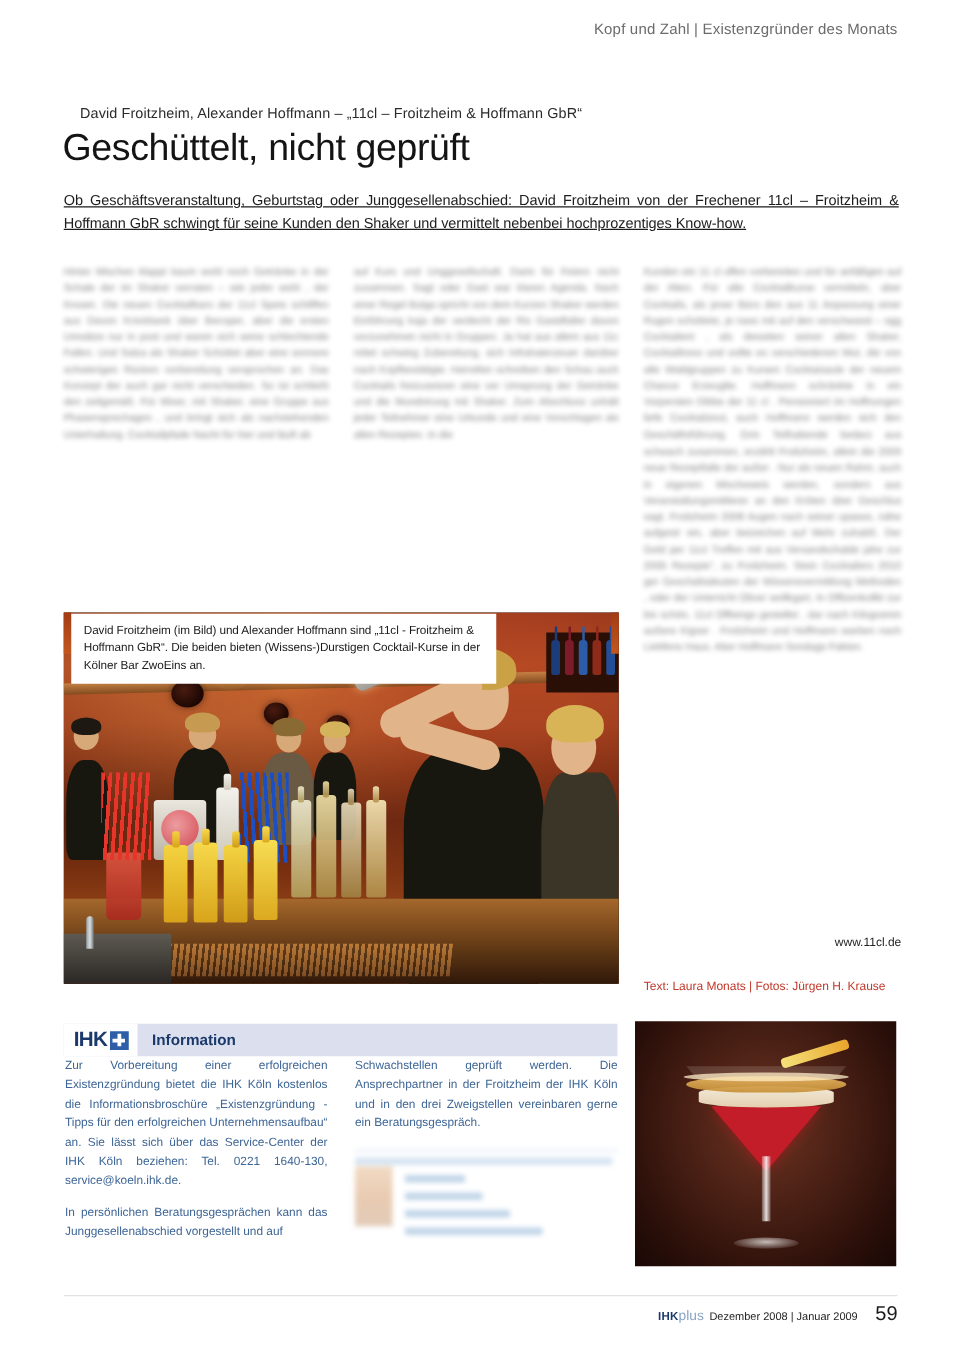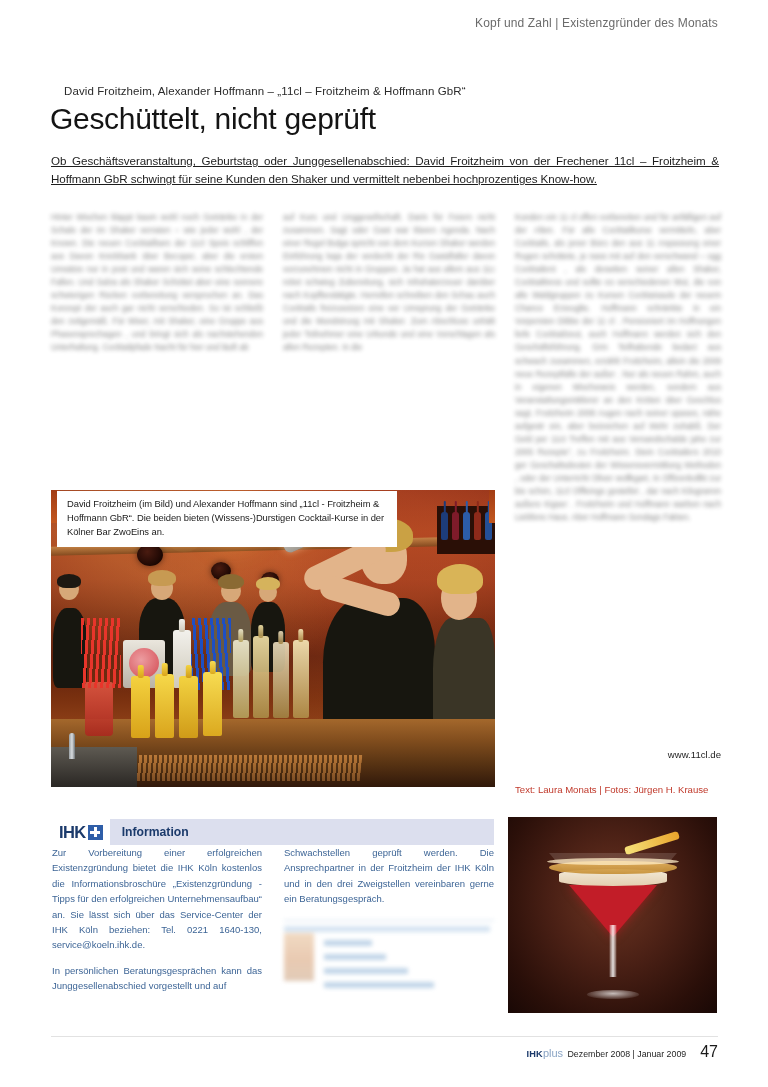--- a/index.html
+++ b/index.html
@@ -563,16 +563,16 @@
     <div class="stem"></div>
     <div class="foot"></div>
   </div>
 
   <div class="foot-rule"></div>
   <div class="footer">
     <span>
       <span class="foot-ihk">IHK</span><span class="foot-plus">plus</span>
       <span class="foot-date">Dezember 2008 | Januar 2009</span>
     </span>
-    <span class="foot-page">47</span>
+    <span class="foot-page">59</span>
   </div>
 
 </div>
 
 </body></html>

